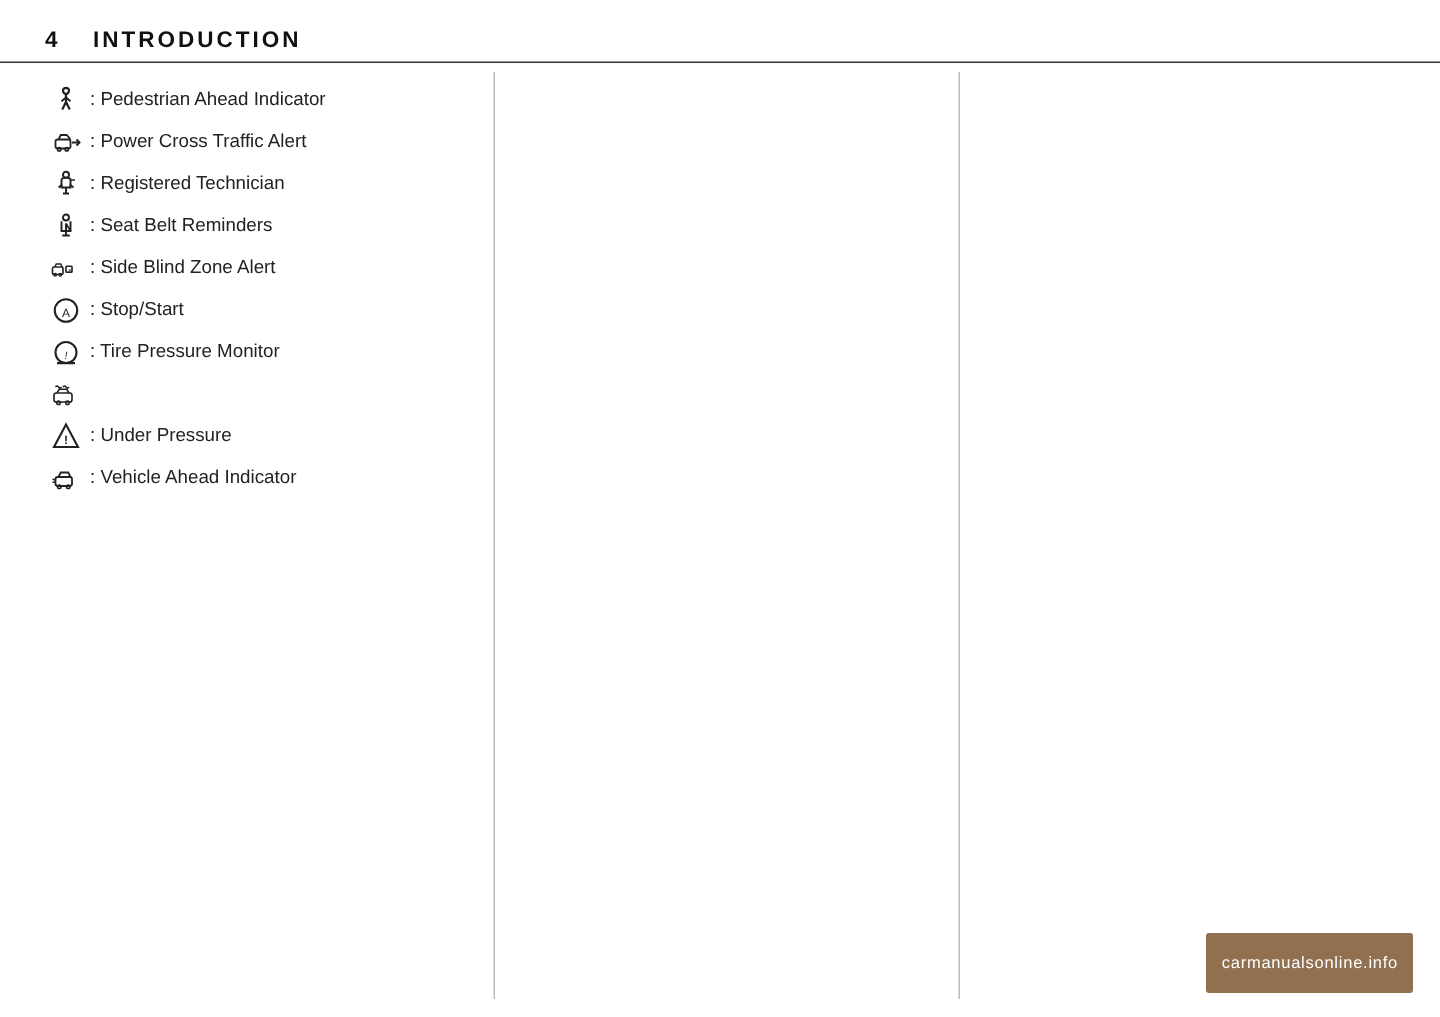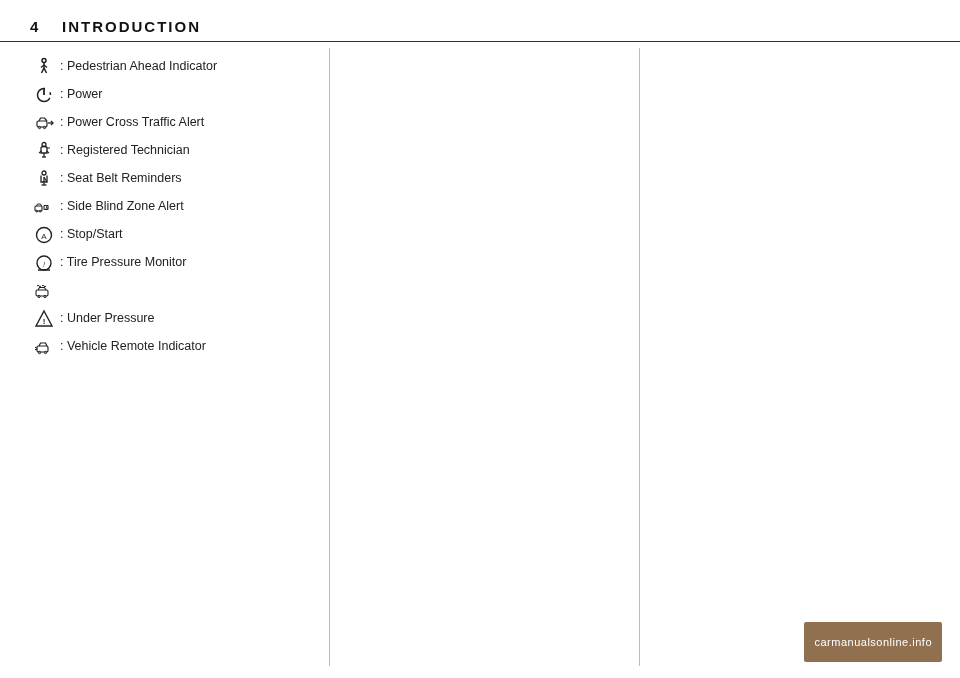--- a/index.html
+++ b/index.html
@@ -135,29 +135,20 @@
             <line x1="10" y1="5.5" x2="10" y2="11" stroke="#222" stroke-width="1.5"></line>
             <line x1="10" y1="8" x2="7" y2="10.5" stroke="#222" stroke-width="1.3"></line>
             <line x1="10" y1="8" x2="13" y2="10.5" stroke="#222" stroke-width="1.3"></line>
             <line x1="10" y1="11" x2="7.5" y2="16" stroke="#222" stroke-width="1.5"></line>
             <line x1="10" y1="11" x2="12.5" y2="16" stroke="#222" stroke-width="1.5"></line>
           </svg>
         </span>
         <span class="entry-text">: Pedestrian Ahead Indicator</span>
       </div>
 
-      <div class="entry">
-        <span class="entry-icon">
-          <svg class="svg-icon" viewBox="0 0 20 20" xmlns="http://www.w3.org/2000/svg">
-            <circle cx="10" cy="10" r="6.5" fill="none" stroke="#222" stroke-width="1.5" stroke-dasharray="28 6" stroke-dashoffset="-3"></circle>
-            <line x1="10" y1="3.5" x2="10" y2="10" stroke="#222" stroke-width="1.8"></line>
-          </svg>
-        </span>
-        <span class="entry-text">: Power</span>
-      </div>
 
       <div class="entry">
         <span class="entry-icon">
           <svg class="svg-icon" viewBox="0 0 20 20" xmlns="http://www.w3.org/2000/svg">
 
             <rect x="3" y="8" width="10" height="6" rx="1.5" fill="none" stroke="#222" stroke-width="1.2"></rect>
             <circle cx="5.5" cy="14.5" r="1.2" fill="none" stroke="#222" stroke-width="1"></circle>
             <circle cx="10.5" cy="14.5" r="1.2" fill="none" stroke="#222" stroke-width="1"></circle>
             <path d="M5 8 L6.5 5 L10.5 5 L13 8" fill="none" stroke="#222" stroke-width="1.2"></path>
 
@@ -266,21 +257,21 @@
           <svg class="svg-icon" viewBox="0 0 20 20" xmlns="http://www.w3.org/2000/svg">
             <rect x="3" y="9" width="11" height="6" rx="1.5" fill="none" stroke="#222" stroke-width="1.2"></rect>
             <path d="M5 9 L6.5 6 L11.5 6 L13 9" fill="none" stroke="#222" stroke-width="1.2"></path>
             <circle cx="5.5" cy="15.5" r="1.2" fill="none" stroke="#222" stroke-width="1"></circle>
             <circle cx="11.5" cy="15.5" r="1.2" fill="none" stroke="#222" stroke-width="1"></circle>
 
             <line x1="3" y1="11" x2="1" y2="10.5" stroke="#222" stroke-width="1"></line>
             <line x1="3" y1="12.5" x2="1" y2="12.5" stroke="#222" stroke-width="1"></line>
           </svg>
         </span>
-        <span class="entry-text">: Vehicle Remote Indicator</span>
+        <span class="entry-text">: Vehicle Ahead Indicator</span>
       </div>
 
     </div>
 
     <div class="middle-column">
     </div>
 
     <div class="right-column">
     </div>
   </div>

